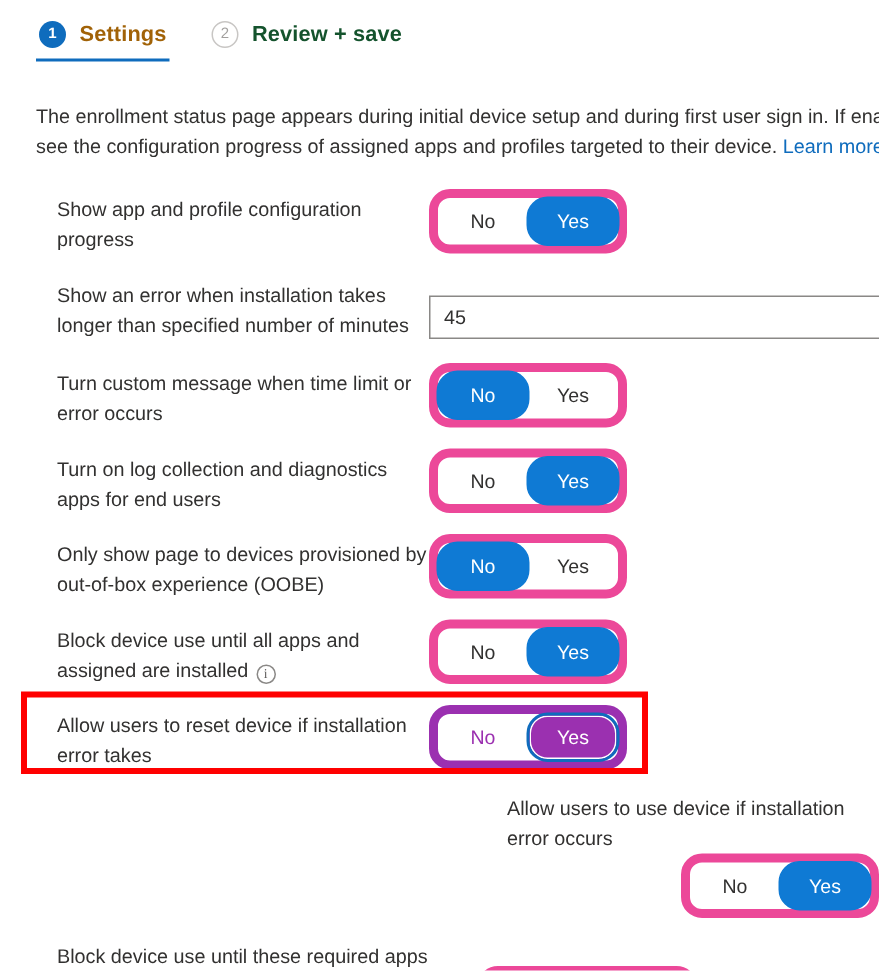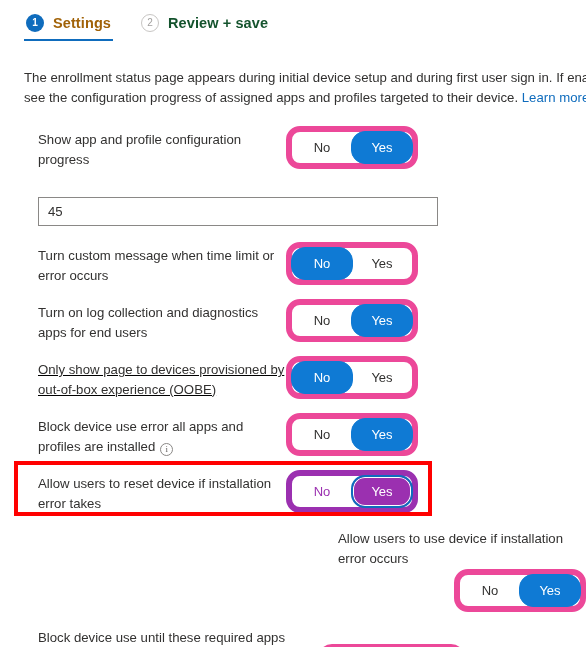--- a/index.html
+++ b/index.html
@@ -213,45 +213,46 @@
 
   <div class="rows" id="rows">
       <div class="row" style="margin-bottom: 12px;">
         <div class="label"><span>Show app and profile configuration progress</span></div>
         <div class="control"><div class="pill">
             <div class="opt off">No</div>
             <div class="opt on">Yes</div>
           </div></div>
       </div>
       <div class="row" style="margin-bottom: 14px;">
+        <div class="label"><span>Show an error when installation takes longer than specified number of minutes</span></div>
         <div class="control"><input type="text" class="textfield" value="45" style=""></div>
       </div>
       <div class="row" style="margin-bottom: 12px;">
         <div class="label"><span>Turn custom message when time limit or error occurs</span></div>
         <div class="control"><div class="pill">
             <div class="opt on">No</div>
             <div class="opt off">Yes</div>
           </div></div>
       </div>
       <div class="row" style="margin-bottom: 12px;">
         <div class="label"><span>Turn on log collection and diagnostics apps for end users</span></div>
         <div class="control"><div class="pill">
             <div class="opt off">No</div>
             <div class="opt on">Yes</div>
           </div></div>
       </div>
-      <div class="row" style="margin-bottom: 12px; text-decoration: underline;">
+      <div class="row" style="margin-bottom: 12px;">
         <div class="label"><span>Only show page to devices provisioned by out-of-box experience (OOBE)</span></div>
         <div class="control"><div class="pill">
             <div class="opt on">No</div>
             <div class="opt off">Yes</div>
           </div></div>
       </div>
       <div class="row" style="margin-bottom: 12px;">
-        <div class="label"><span>Block device use error all apps and profiles are installed</span><span class="info-icon">i</span></div>
+        <div class="label"><span>Block device use until all apps and assigned are installed</span><span class="info-icon">i</span></div>
         <div class="control"><div class="pill">
             <div class="opt off">No</div>
             <div class="opt on">Yes</div>
           </div></div>
       </div>
       <div class="row" style="margin-bottom: 12px;">
         <div class="label"><span>Allow users to reset device if installation error takes</span></div>
         <div class="control"><div class="pill hovered">
             <div class="opt off">No</div>
             <div class="opt hover-on">Yes</div>

